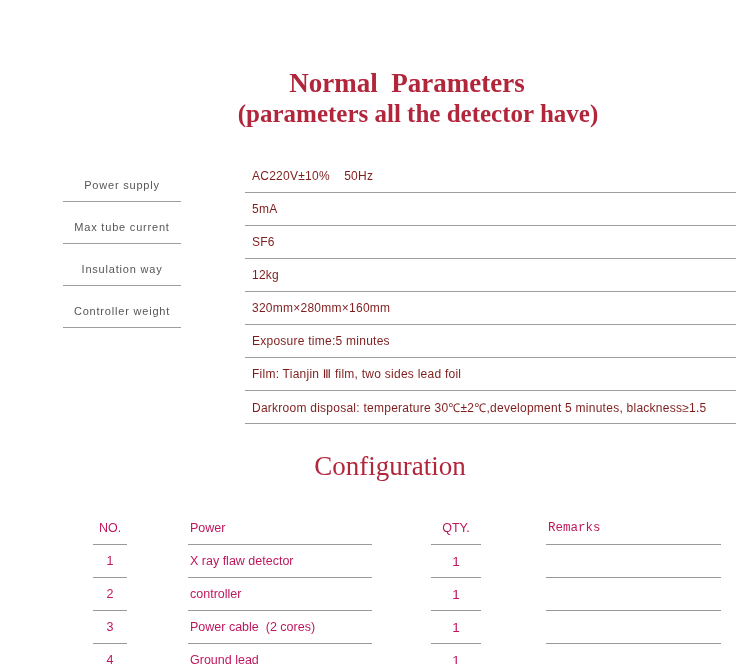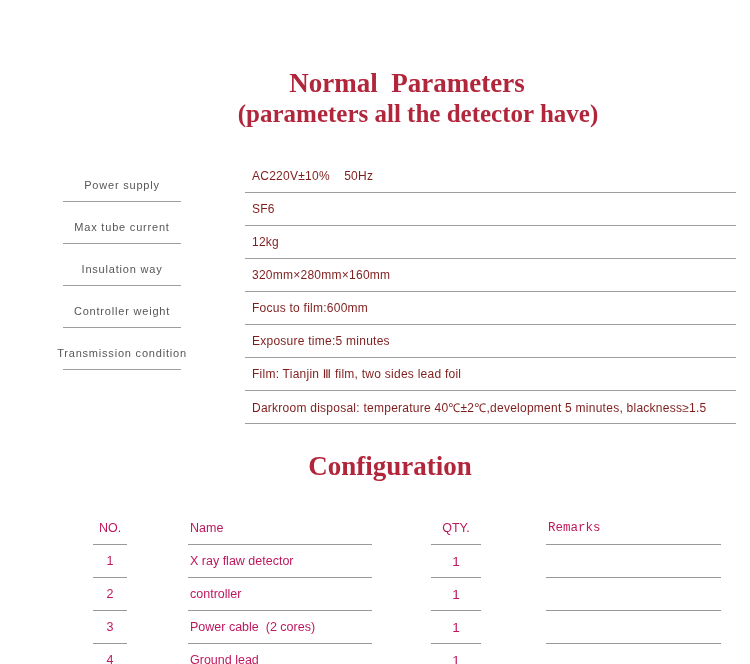--- a/index.html
+++ b/index.html
@@ -18,21 +18,21 @@
   }
   .subtitle {
     position: absolute; top: 52px; left: 0; width: 750px;
     text-align: center; white-space: pre;
     font-family: "Liberation Serif", serif; font-weight: bold;
     font-size: 25px; color: #b2263c;
   }
   .config-title {
     position: absolute; top: 403px; left: 0; width: 716px;
     text-align: center;
-    font-family: "Liberation Serif", serif; font-weight: bold;
+    font-family: "Liberation Serif", serif; font-weight: normal;
     font-size: 27px; color: #b2263c;
   }
 
   
   .param-labels { position: absolute; left: 15px; top: 112px; width: 150px; }
   .plabel {
     height: 27.7px; border-bottom: 1px solid #9e9e9e;
     display: flex; align-items: center; justify-content: center;
     font-size: 11px; letter-spacing: 0.8px; color: #565656; white-space: nowrap; margin-top: 9px;
   }
@@ -67,49 +67,48 @@
 <div class="page">
 
   <div class="title" style="color: rgb(178, 38, 60);">Normal  Parameters</div>
   <div class="subtitle" style="color: rgb(178, 38, 60); margin-left: 11px;">(parameters all the detector have)</div>
 
   <div class="param-labels">
     <div class="plabel">Power supply</div>
     <div class="plabel">Max tube current</div>
     <div class="plabel">Insulation way</div>
     <div class="plabel">Controller weight</div>
-    <div class="plabel">Transmission condition</div>
   </div>
 
   <div class="param-values">
     <div class="pvalue">AC220V±10%    50Hz</div>
+    <div class="pvalue">5mA</div>
     <div class="pvalue">SF6</div>
     <div class="pvalue">12kg</div>
     <div class="pvalue">320mm×280mm×160mm</div>
-    <div class="pvalue">Focus to film:600mm</div>
     <div class="pvalue">Exposure time:5 minutes</div>
     <div class="pvalue">Film: Tianjin Ⅲ film, two sides lead foil</div>
-    <div class="pvalue">Darkroom disposal: temperature 40℃±2℃,development 5 minutes, blackness≥1.5</div>
+    <div class="pvalue">Darkroom disposal: temperature 30℃±2℃,development 5 minutes, blackness≥1.5</div>
   </div>
 
   <div class="config-title" style="color: rgb(178, 38, 60);">Configuration</div>
 
   <div class="col col-no">
     <div class="cell head">NO.</div>
     <div class="cell">1</div>
     <div class="cell">2</div>
     <div class="cell">3</div>
     <div class="cell">4</div>
     <div class="cell">5</div>
     <div class="cell">6</div>
     <div class="cell">7</div>
   </div>
 
   <div class="col col-name">
-    <div class="cell head">Name</div>
+    <div class="cell head">Power</div>
     <div class="cell">X ray flaw detector</div>
     <div class="cell">controller</div>
     <div class="cell">Power cable  (2 cores)</div>
     <div class="cell">Ground lead</div>
     <div class="cell">Focus  (3A)</div>
   </div>
 
   <div class="col col-qty">
     <div class="cell head">QTY.</div>
     <div class="cell num">1</div>

